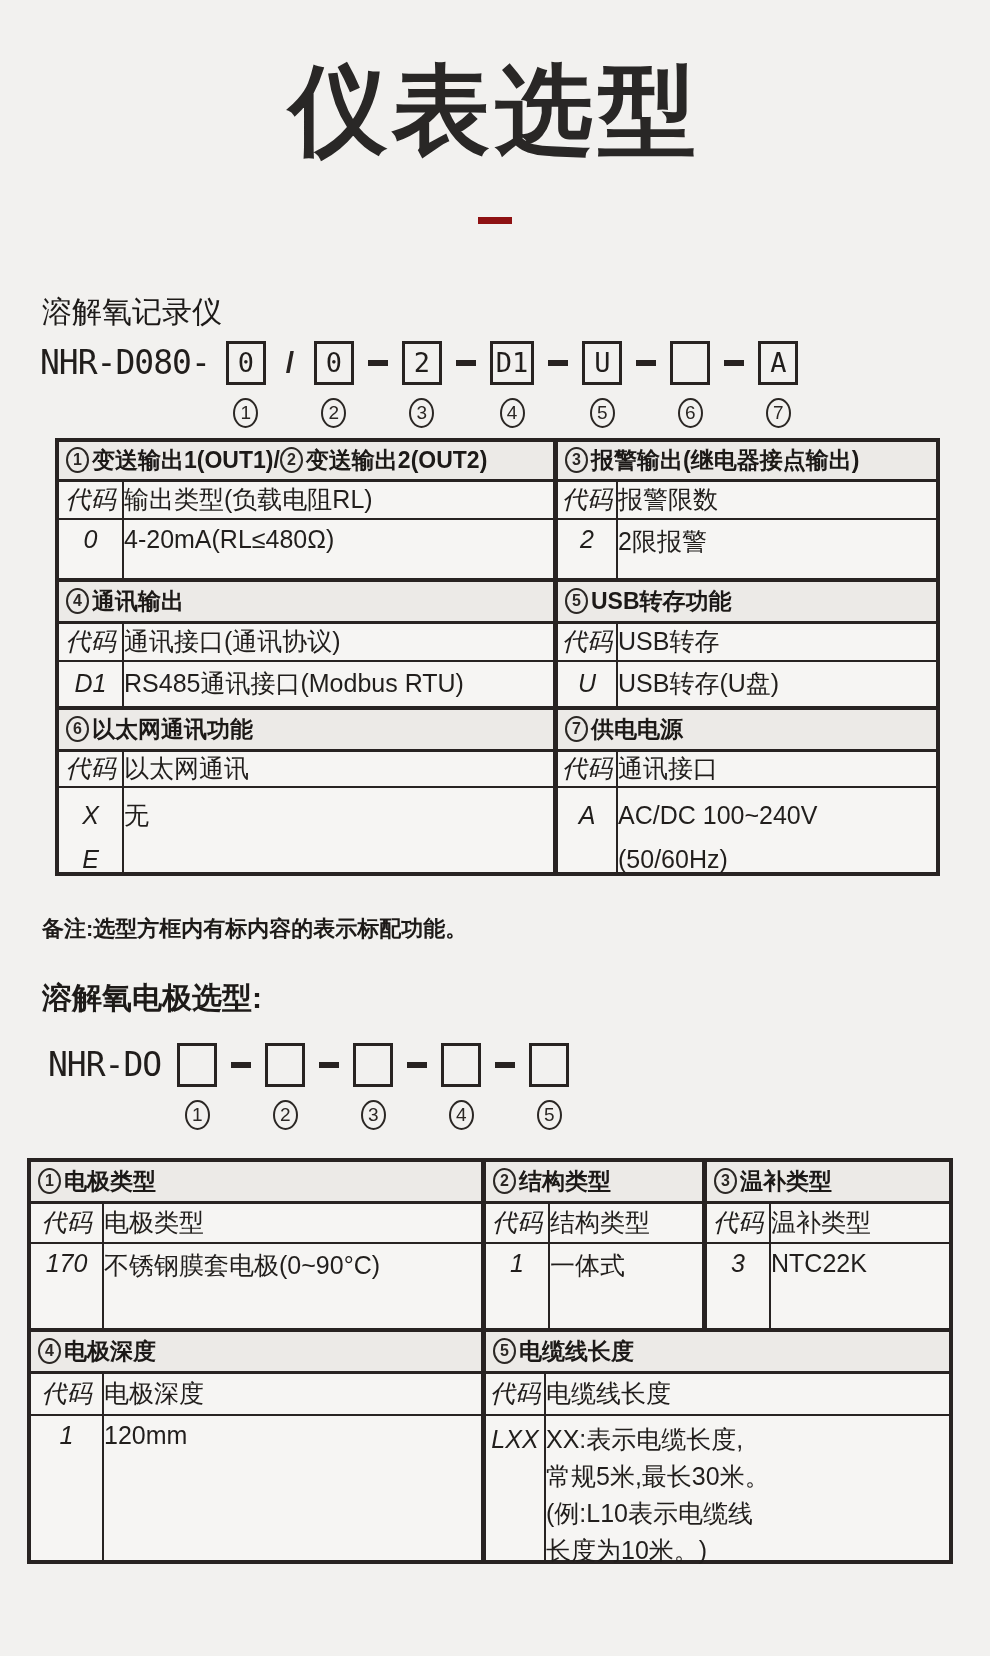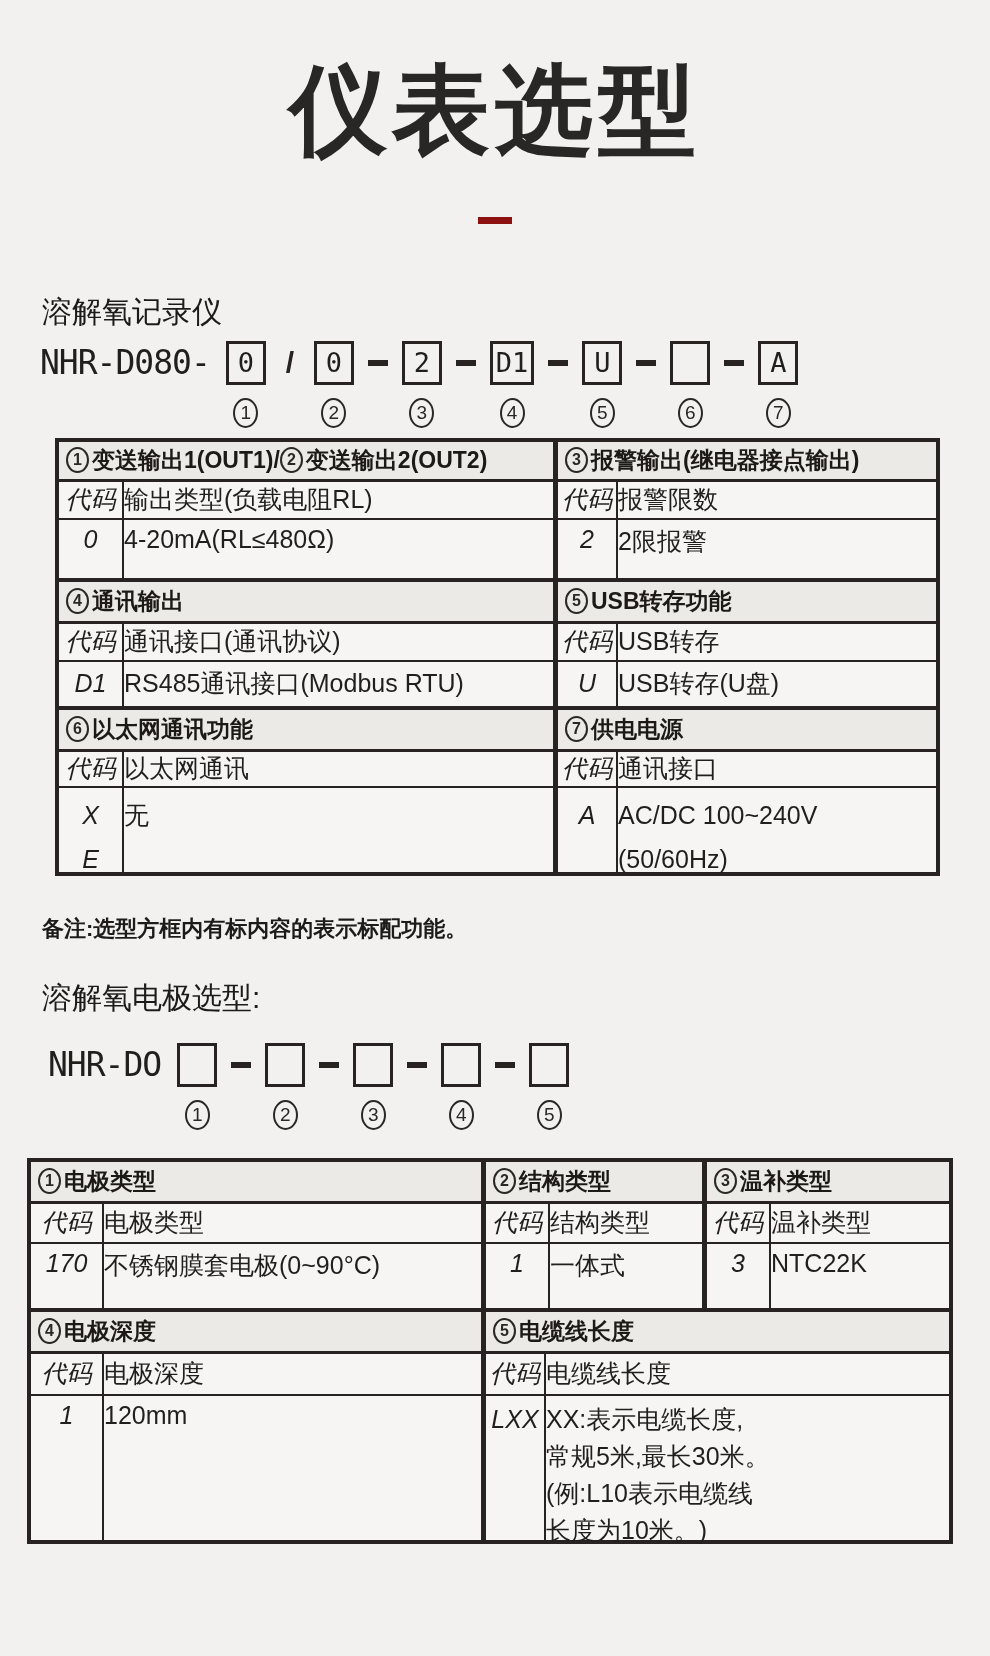--- a/index.html
+++ b/index.html
@@ -8,21 +8,21 @@
     font-family:"Liberation Sans","DejaVu Sans",sans-serif;color:#211e1c;
   }
   
   .main-title{
     padding-top:54px;text-align:center;font-size:98px;font-weight:900;
     letter-spacing:5px;color:#292726;line-height:1.15;
   }
   .red-dash{width:34px;height:7px;background:#8e1112;margin:50px auto 0}
   
   .sub-heading{margin:68px 0 0 42px;font-size:30px;color:#1d1a18}
-  .sub-heading2{margin:34px 0 0 42px;font-size:30px;font-weight:normal;color:#1d1a18}
+  .sub-heading2{margin:34px 0 0 42px;font-size:30px;font-weight:bold;color:#1d1a18}
   .note-line{margin:38px 0 0 42px;font-size:22px;font-weight:bold;color:#1d1a18}
   
   .model-row{display:flex;align-items:flex-start;margin:8px 0 0 40px}
   .model-row2{display:flex;align-items:flex-start;margin:24px 0 0 48px}
   .model-prefix{
     font-family:"DejaVu Sans Mono","Liberation Mono",monospace;
     font-size:33px;letter-spacing:-1px;line-height:44px;white-space:nowrap;
   }
   .model-col{display:flex;flex-direction:column;align-items:center}
   .code-box{
@@ -60,21 +60,21 @@
   .ccell{
     box-sizing:border-box;border-right:2px solid #282322;display:flex;
     align-items:center;justify-content:center;font-size:25px;flex-shrink:0;font-style:italic;
   }
   .dcell{box-sizing:border-box;display:flex;align-items:center;font-size:25px}
   .top-align{align-items:flex-start;padding-top:5px}
   .multiline{white-space:pre-line;line-height:44px}
   .multiline-sm{white-space:pre-line;line-height:37px}
   .stackrows{display:flex;flex-direction:column;line-height:44px}
   .h40{height:40px}.h38{height:38px}.h36{height:36px}.h42{height:42px}
-  .h48{height:48px}.h62{height:62px}.h84{height:84px}.h80{height:64px}.h144{height:144px}
+  .h48{height:48px}.h62{height:62px}.h84{height:84px}.h80{height:84px}.h144{height:144px}
   
   .t2-group{display:flex}
   .t2-colA{width:450px;border-right:5px solid #282322;display:flex;flex-direction:column}
   .t2-colB{width:216px;border-right:5px solid #282322;display:flex;flex-direction:column}
   .t2-colC{width:242px;display:flex;flex-direction:column}
   .t2-colB2{width:463px;display:flex;flex-direction:column}
   .w65{width:65px}.w60{width:60px}.w73{width:73px}.w64{width:64px}
 </style>
 </head>
 <body>

